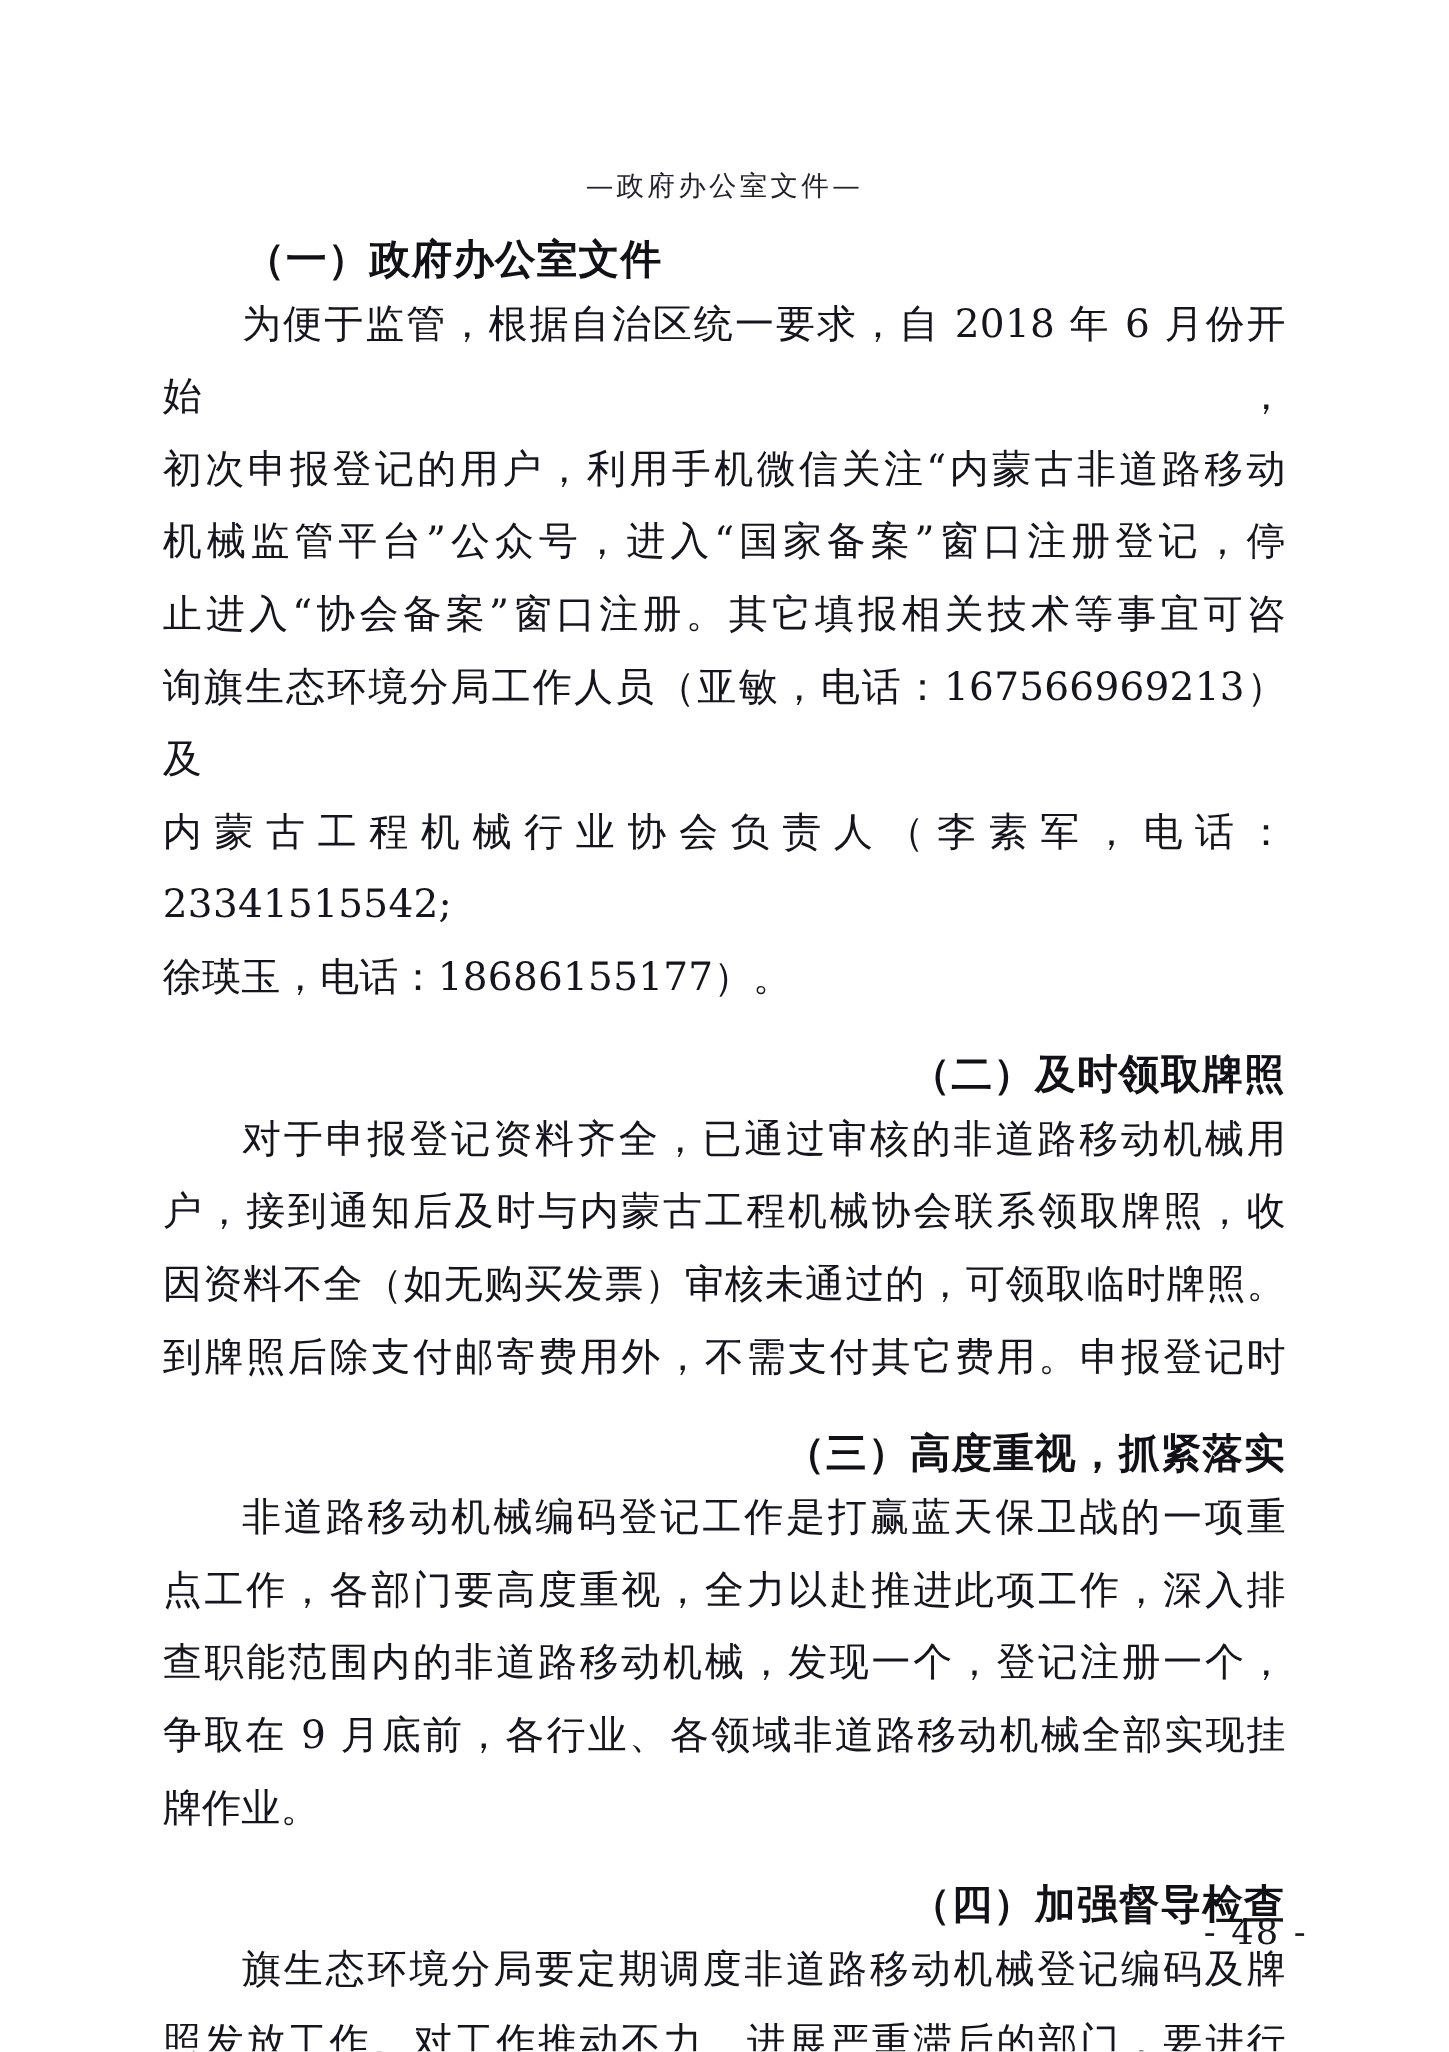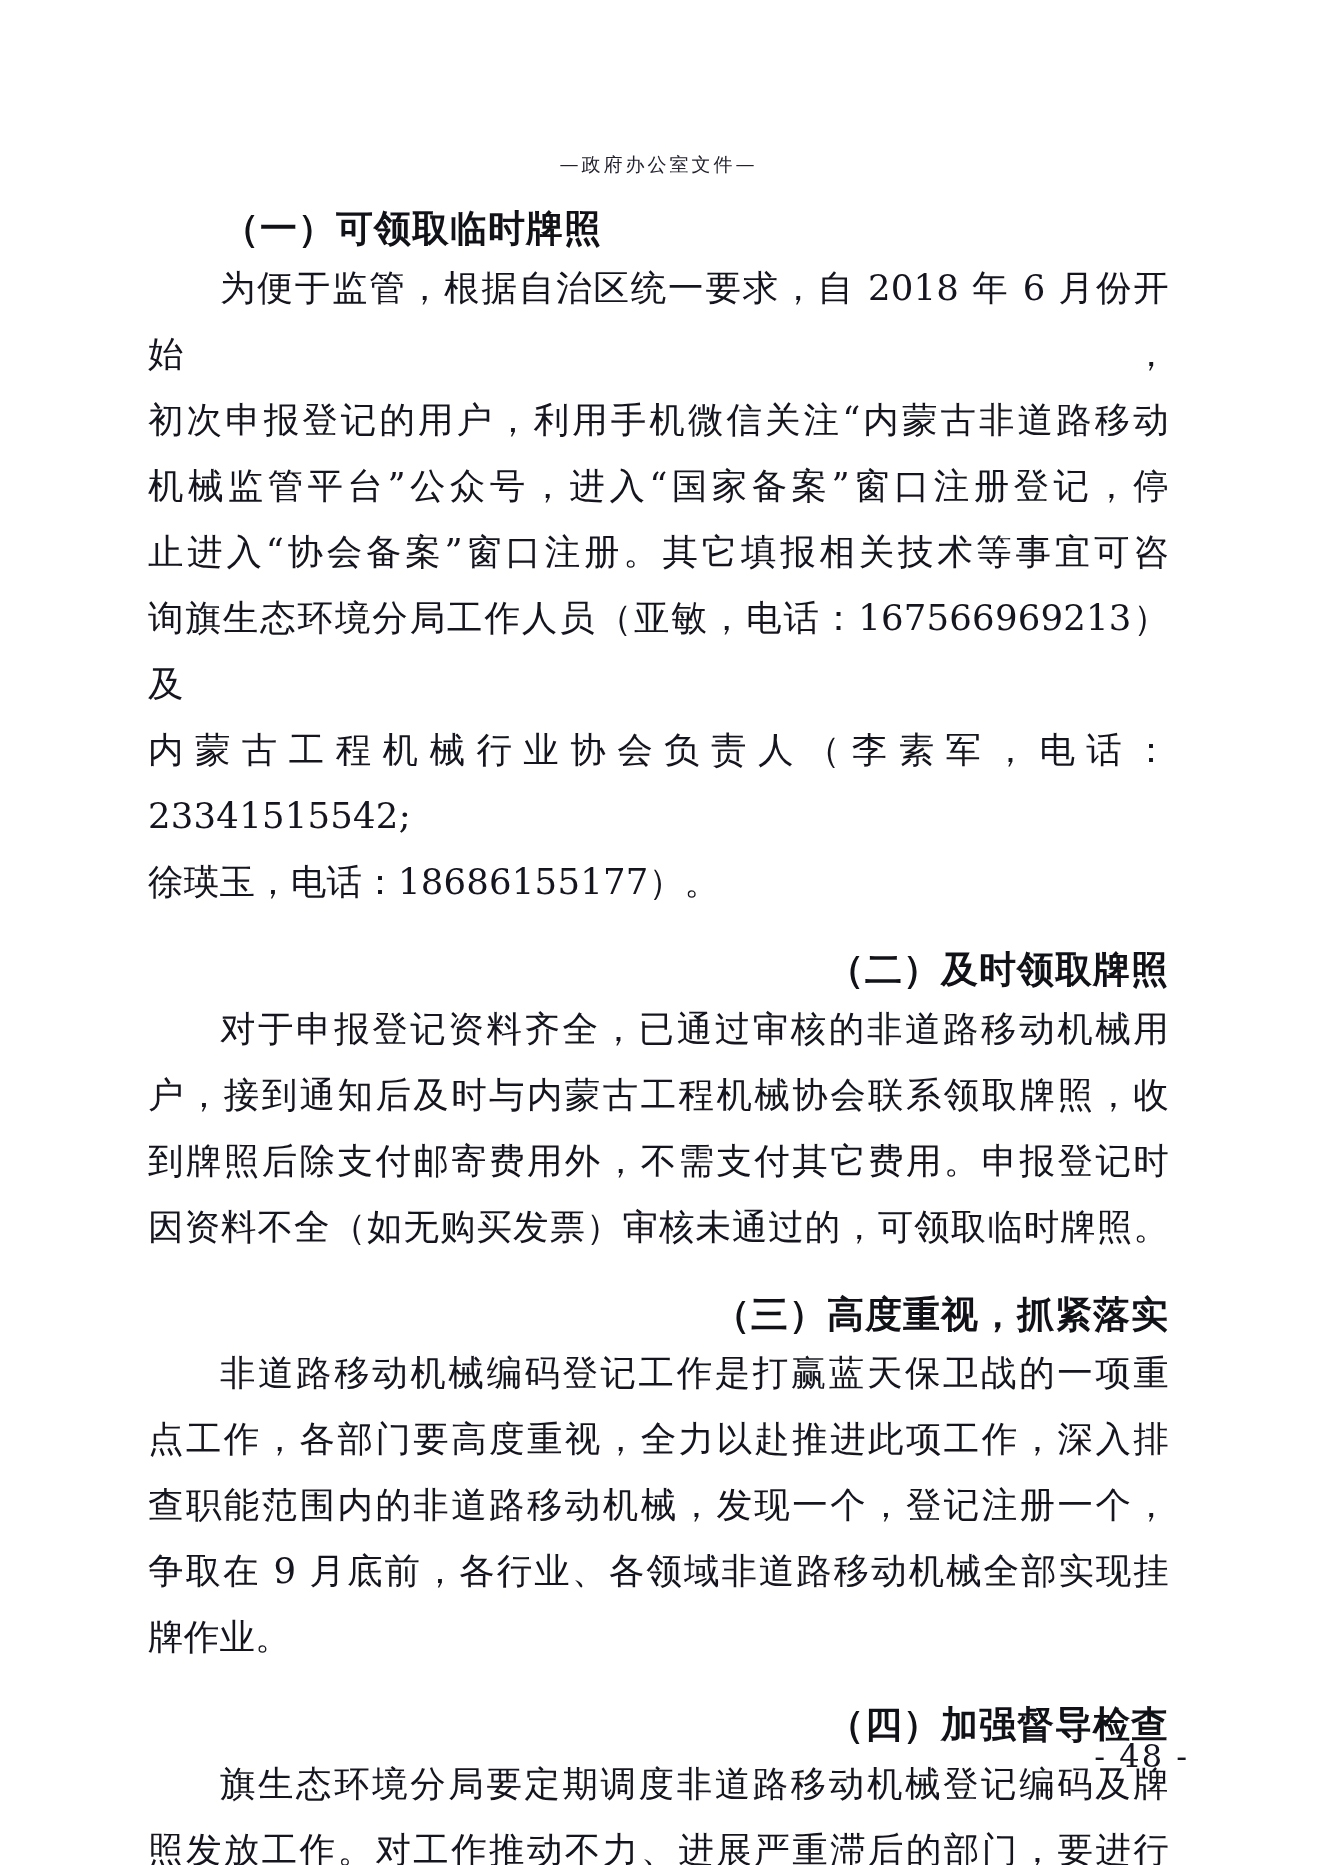--- a/index.html
+++ b/index.html
@@ -19,21 +19,21 @@
     overflow: hidden;
   }
   .content {
     position: absolute;
     left: 148px;
     top: 0;
     width: 1021px;
   }
   .doc-header {
     text-align: center;
-    font-size: 19px;
+    font-size: 25px;
     letter-spacing: 3px;
     color: #22222e;
     margin-top: 152px;
     margin-bottom: 0;
     font-family: "DejaVu Serif", "Liberation Serif", serif;
     white-space: nowrap;
   }
   .heading {
     font-size: 37px;
     font-weight: bold;
@@ -76,37 +76,37 @@
 </style>
 </head>
 <body>
 
 <div class="page">
 
   <div class="content">
 
     <div class="doc-header">—政府办公室文件—</div>
 
-    <h2 class="heading">（一）可领取临时牌照</h2>
+    <h2 class="heading">（一）政府办公室文件</h2>
     <div class="para">
       <span class="ln indent justify">为便于监管，根据自治区统一要求，自 2018 年 6 月份开始，</span>
       <span class="ln justify">初次申报登记的用户，利用手机微信关注“内蒙古非道路移动</span>
       <span class="ln justify">机械监管平台”公众号，进入“国家备案”窗口注册登记，停</span>
       <span class="ln justify">止进入“协会备案”窗口注册。其它填报相关技术等事宜可咨</span>
       <span class="ln justify">询旗生态环境分局工作人员（亚敏，电话：167566969213）及</span>
       <span class="ln justify">内蒙古工程机械行业协会负责人（李素军，电话：23341515542;</span>
       <span class="ln">徐瑛玉，电话：18686155177）。</span>
     </div>
 
     <h2 class="heading h-second">（二）及时领取牌照</h2>
     <div class="para">
       <span class="ln indent justify">对于申报登记资料齐全，已通过审核的非道路移动机械用</span>
       <span class="ln justify">户，接到通知后及时与内蒙古工程机械协会联系领取牌照，收</span>
+      <span class="ln justify">因资料不全（如无购买发票）审核未通过的，可领取临时牌照。</span>
       <span class="ln justify">到牌照后除支付邮寄费用外，不需支付其它费用。申报登记时</span>
-      <span class="ln justify">因资料不全（如无购买发票）审核未通过的，可领取临时牌照。</span>
     </div>
 
     <h2 class="heading h-second">（三）高度重视，抓紧落实</h2>
     <div class="para">
       <span class="ln indent justify">非道路移动机械编码登记工作是打赢蓝天保卫战的一项重</span>
       <span class="ln justify">点工作，各部门要高度重视，全力以赴推进此项工作，深入排</span>
       <span class="ln justify">查职能范围内的非道路移动机械，发现一个，登记注册一个，</span>
       <span class="ln justify">争取在 9 月底前，各行业、各领域非道路移动机械全部实现挂</span>
       <span class="ln">牌作业。</span>
     </div>

